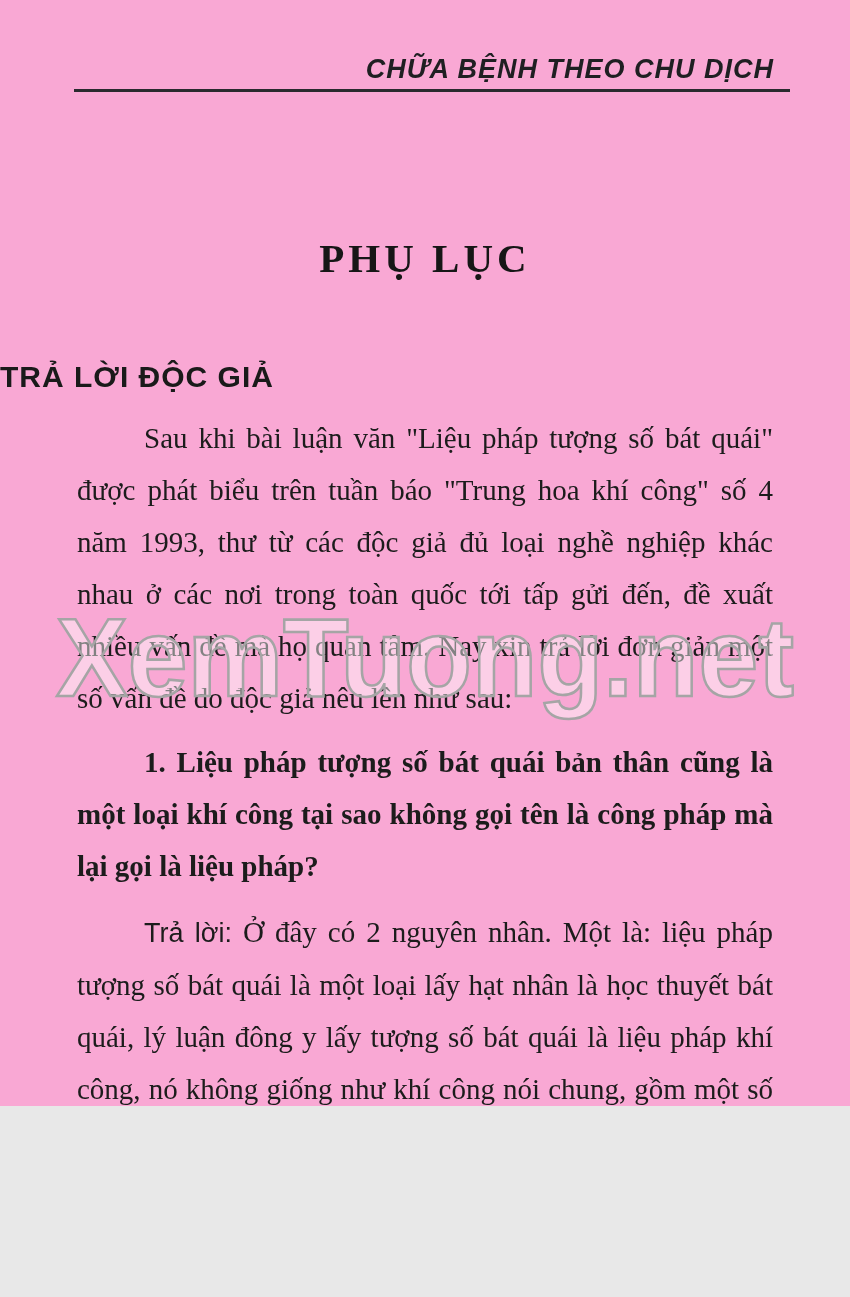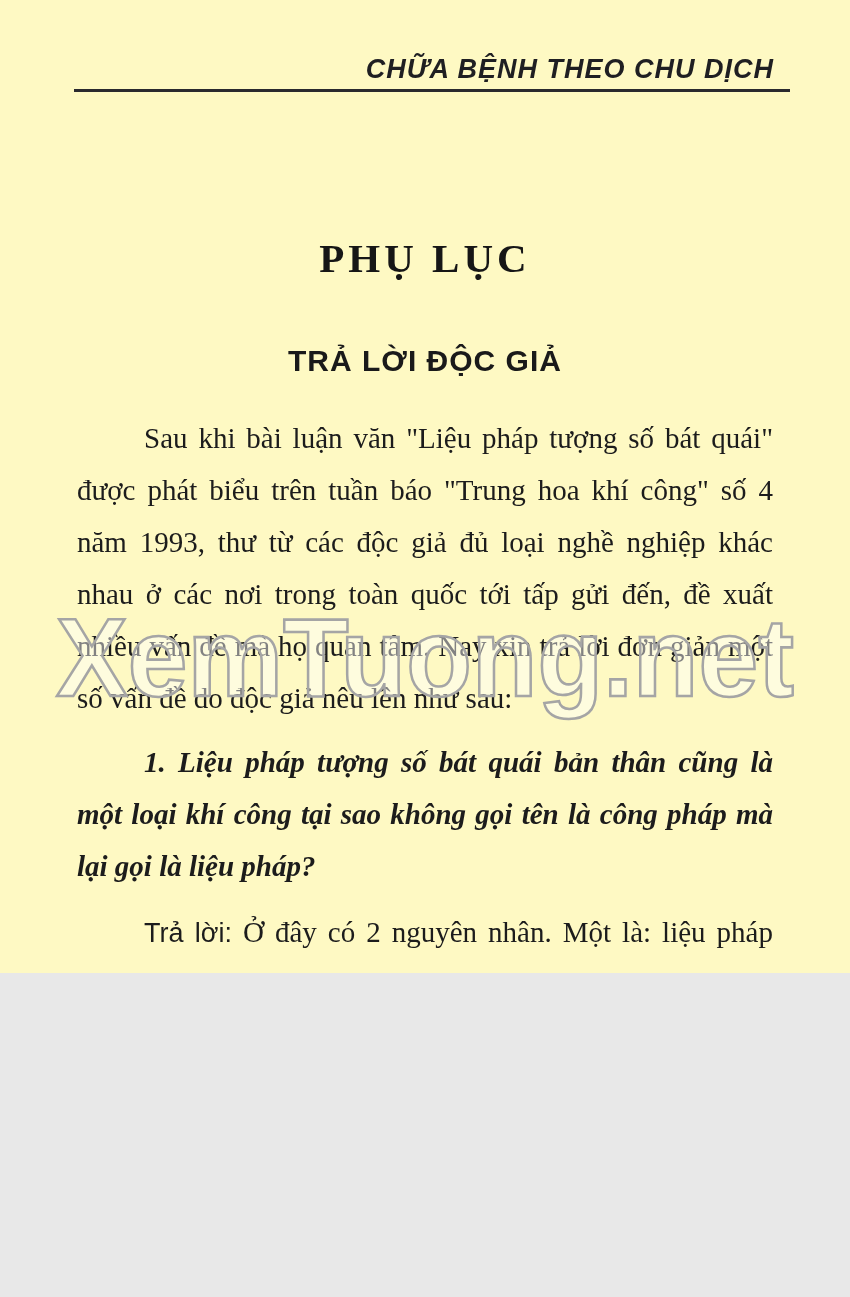--- a/index.html
+++ b/index.html
@@ -1,20 +1,20 @@
 <!DOCTYPE html>
 <html><head>
 <meta charset="utf-8">
 <style>
   html,body{margin:0;padding:0;background:#e8e8e8;}
   .page{
     position:relative;
-    width:850px;height:973px;
+    width:850px;height:1106px;
     margin:0 auto;
-    background:#fef9c3;
+    background:#f9a8d4;
     overflow:hidden;
     font-family:"Liberation Serif", serif;
     color:#1c1c1c;
   }
   .running-head{
     position:absolute;top:54px;right:76px;
     font-family:"Liberation Sans", sans-serif;
     font-style:italic;font-weight:bold;
     font-size:27px;letter-spacing:1px;
     color:#1f1f22;
@@ -23,35 +23,34 @@
     position:absolute;top:89px;left:74px;width:716px;height:3px;
     background:#2a2a2e;
   }
   .page-title{
     position:absolute;top:234px;left:0;width:100%;
     text-align:center;
     font-weight:bold;font-size:41px;letter-spacing:4px;
     color:#161616;
   }
   .section-heading{
-    position:absolute;top:344px;left:0;width:100%;
-    text-align:center;
+    position:absolute;top:360px;left:0;width:100%;
     font-family:"Liberation Sans", sans-serif;
     font-weight:bold;font-size:30px;letter-spacing:1px;
     color:#1a1a1a;
   }
   .body-text{
     position:absolute;top:412px;left:77px;width:696px;
     font-size:29px;line-height:52px;
     text-align:justify;
   }
   .body-text p{margin:0;text-indent:67px;}
   .para-question{
     margin-top:12px !important;
-    font-weight:bold;font-style:italic;
+    font-weight:bold;
   }
   .para-answer{margin-top:14px !important;}
   .para-answer{text-align-last:justify;}
   .answer-label{
     font-family:"Liberation Sans", sans-serif;
     font-weight:normal;font-style:normal;font-size:27px;
   }
   .watermark{
     position:absolute;top:568px;left:48px;
     pointer-events:none;

